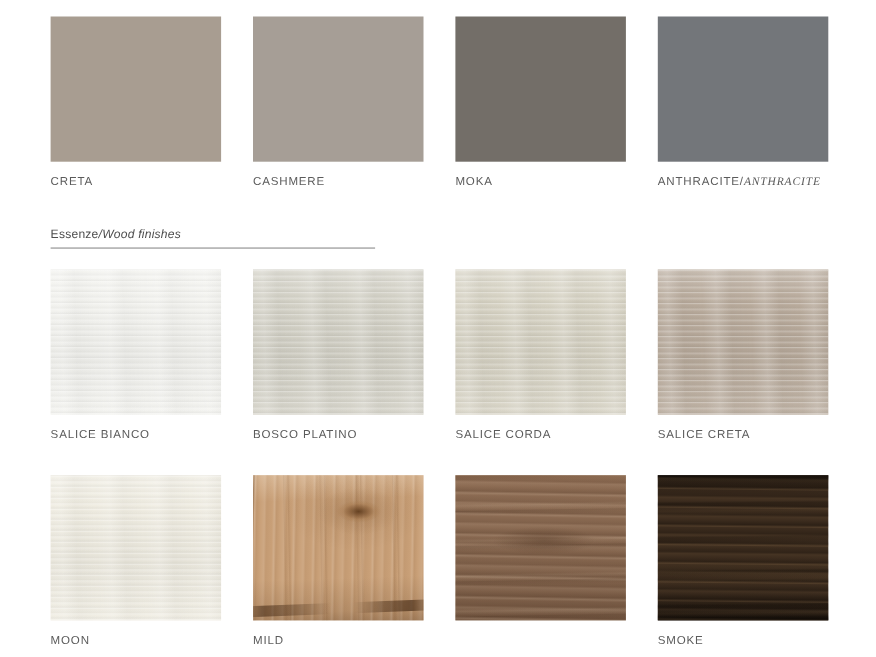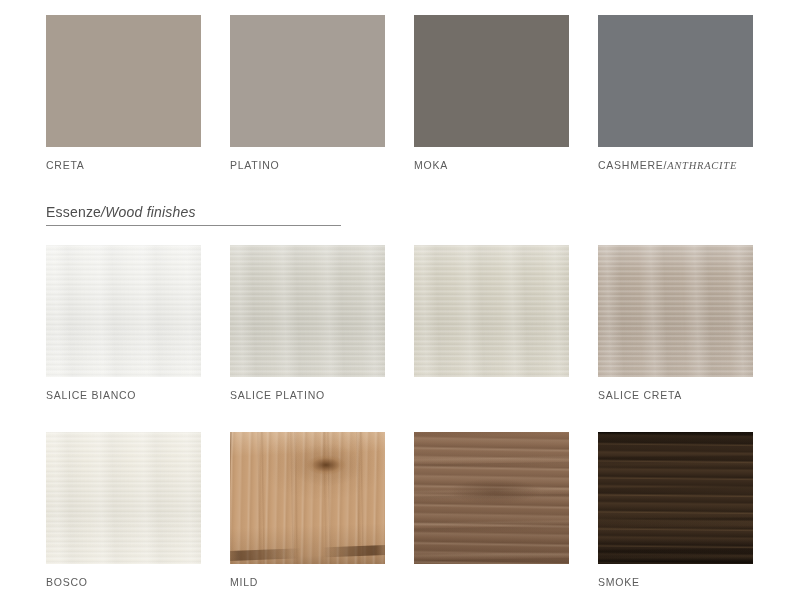--- a/index.html
+++ b/index.html
@@ -70,21 +70,21 @@
   
   .section-heading {
     position: absolute;
     left: 46px;
     top: 203px;
     width: 295px;
     border-bottom: 1px solid #8c8c8c;
     padding-bottom: 4px;
   }
   .section-heading .sh-text {
-    font-size: 14px;
+    font-size: 11px;
     color: #4d4d4d;
     letter-spacing: 0.2px;
     white-space: nowrap;
     text-align: right;
   }
   .section-heading .sh-it { font-style: italic; }
 
   
 
   
@@ -265,35 +265,35 @@
     <div class="swatch-cell">
       <span class="swatch-chip surf-flat" style="--base:#a89d91"></span>
       <span class="swatch-label">
         <span>CRETA</span><span class="alt"></span>
       </span>
     </div>
 
     <div class="swatch-cell">
       <span class="swatch-chip surf-flat" style="--base:#a69e96"></span>
       <span class="swatch-label">
-        <span>PLATINO</span><span class="alt"></span>
+        <span>CASHMERE</span><span class="alt"></span>
       </span>
     </div>
 
     <div class="swatch-cell">
       <span class="swatch-chip surf-flat" style="--base:#736e68"></span>
       <span class="swatch-label">
         <span>MOKA</span><span class="alt"></span>
       </span>
     </div>
 
     <div class="swatch-cell">
       <span class="swatch-chip surf-flat" style="--base:#73767a"></span>
       <span class="swatch-label">
-        <span>CASHMERE/</span><span class="alt">ANTHRACITE</span>
+        <span>ANTHRACITE/</span><span class="alt">ANTHRACITE</span>
       </span>
     </div>
 
   </div>
 
   <div class="section-heading">
     <span class="sh-text"><span>Essenze</span><span class="sh-it">/Wood finishes</span></span>
   </div>
 
   <div class="swatch-row" id="row-wood-1">
@@ -301,43 +301,46 @@
     <div class="swatch-cell">
       <span class="swatch-chip surf-grain-fine" style="--base:#f2f2ee"></span>
       <span class="swatch-label">
         <span>SALICE BIANCO</span>
       </span>
     </div>
 
     <div class="swatch-cell">
       <span class="swatch-chip surf-grain-fine" style="--base:#d4d2c7"></span>
       <span class="swatch-label">
-        <span>SALICE PLATINO</span>
+        <span>BOSCO PLATINO</span>
       </span>
     </div>
 
     <div class="swatch-cell">
       <span class="swatch-chip surf-grain-fine" style="--base:#d7d3c4"></span>
+      <span class="swatch-label">
+        <span>SALICE CORDA</span>
+      </span>
     </div>
 
     <div class="swatch-cell">
       <span class="swatch-chip surf-grain-fine" style="--base:#b9ab9c"></span>
       <span class="swatch-label">
         <span>SALICE CRETA</span>
       </span>
     </div>
 
   </div>
 
   <div class="swatch-row" id="row-wood-2">
 
     <div class="swatch-cell">
       <span class="swatch-chip surf-grain-fine" style="--base:#efece1"></span>
       <span class="swatch-label">
-        <span>BOSCO</span>
+        <span>MOON</span>
       </span>
     </div>
 
     <div class="swatch-cell">
       <span class="swatch-chip surf-oak" style="--base:#c9a078"></span>
       <span class="swatch-label">
         <span>MILD</span>
       </span>
     </div>
 

